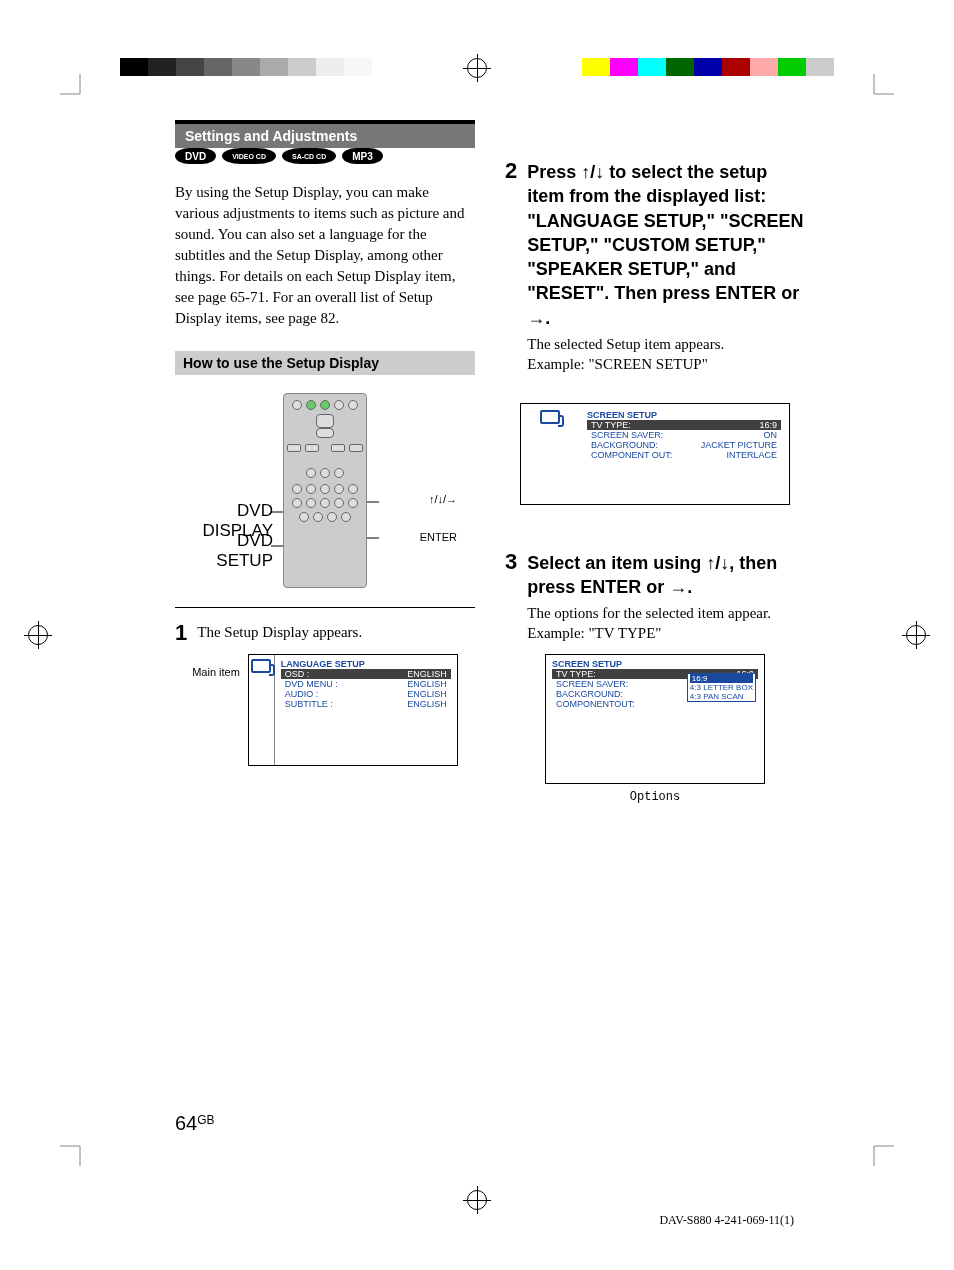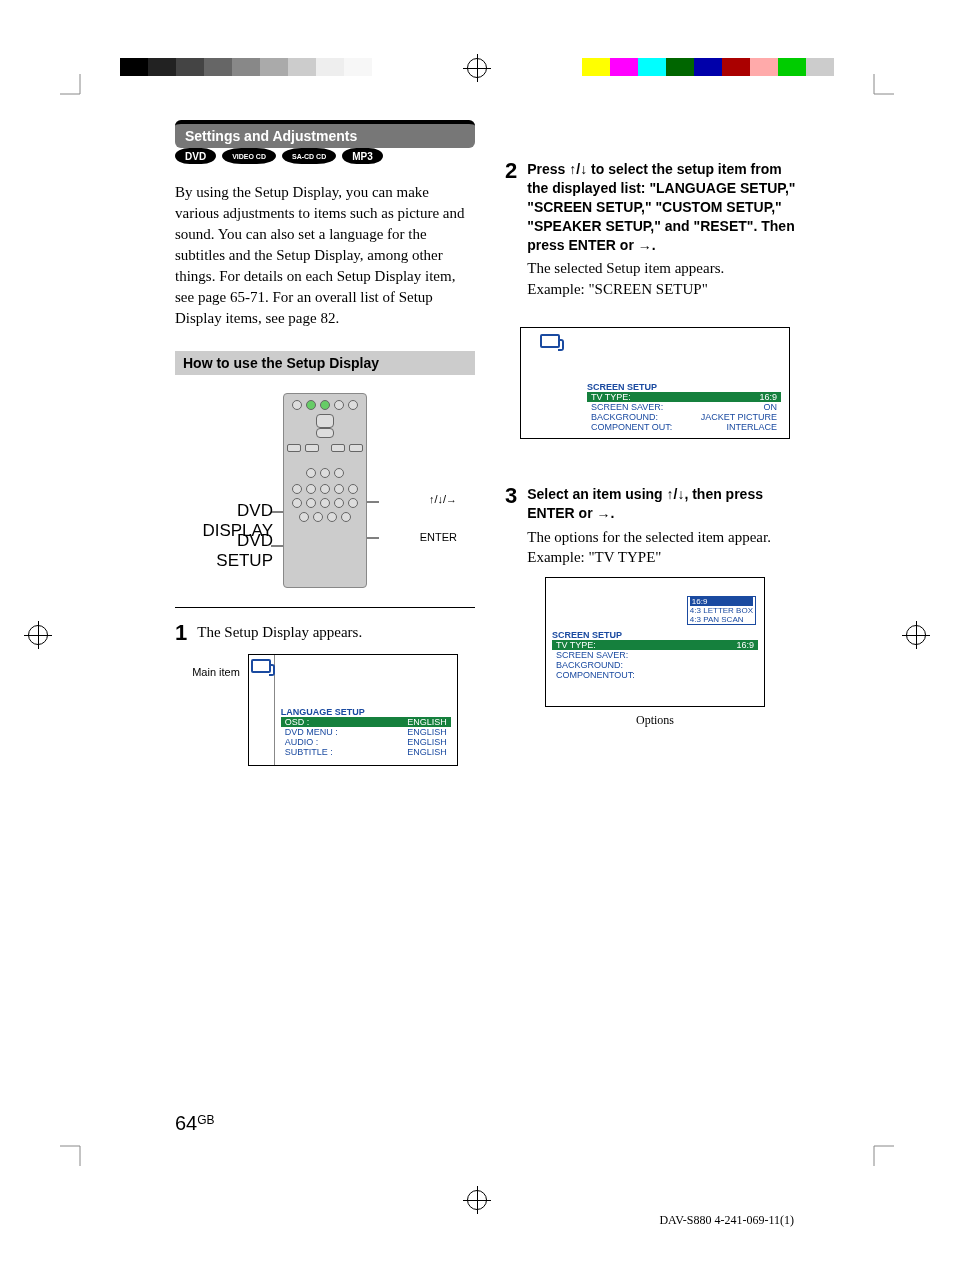--- a/index.html
+++ b/index.html
@@ -17,55 +17,55 @@
   .reg-left { position: absolute; top: 50%; left: 28px; transform: translateY(-50%); }
   .reg-right { position: absolute; top: 50%; right: 28px; transform: translateY(-50%); }
   .reg-mark { width: 20px; height: 20px; border: 1px solid #000; border-radius: 50%; position: relative; }
   .reg-mark::before { content:""; position:absolute; left:50%; top:-5px; bottom:-5px; width:1px; background:#000; }
   .reg-mark::after  { content:""; position:absolute; top:50%; left:-5px; right:-5px; height:1px; background:#000; }
 
   .content { position: absolute; top: 120px; left: 175px; width: 630px; }
   .cols { display: flex; gap: 30px; }
   .col { width: 300px; }
 
-  .section-tag { background: #777; color: #fff; font-family: Arial, sans-serif; font-weight: bold; font-size: 14px; padding: 4px 10px; border-top: 4px solid #000; display: inline-block; width: 100%; border-radius: 6px; }
+  .section-tag { background: #777; color: #fff; font-family: Arial, sans-serif; font-weight: bold; font-size: 14px; padding: 4px 10px; border-top: 4px solid #000; display: inline-block; width: 100%; }
   .main-title { font-family: Arial, sans-serif; font-weight: 900; font-size: 29px; margin: 8px 0 10px; letter-spacing: -0.5px; }
   .badges { display: flex; gap: 6px; margin-bottom: 18px; }
   .badge { background: #000; color: #fff; border-radius: 50% / 70%; padding: 2px 10px; font-size: 10px; font-family: Arial, sans-serif; font-weight: bold; height:16px; display:flex; align-items:center;}
   .badge.small { font-size: 7px; line-height: 7px; text-align:center; }
   .intro { font-size: 15px; line-height: 1.4; margin-bottom: 22px; }
   .sub-head { background: #ccc; font-family: Arial, sans-serif; font-weight: bold; font-size: 14px; padding: 4px 8px; margin-bottom: 18px; }
   .col hr { border:none; border-top:1px solid #000; margin: 14px 0; }
 
   .remote-wrap { display:flex; justify-content:center; position:relative; height:200px; margin-bottom:4px;}
   .remote { width: 84px; height: 195px; background:#ccc; border:1px solid #888; border-radius:4px; position:relative; }
   .remote .row { display:flex; justify-content:center; gap:4px; }
   .rbtn { width:10px; height:10px; border:1px solid #666; border-radius:50%; background:#ddd; }
   .rbtn.sq { border-radius:2px; width:14px; height:8px;}
   .remote-label-l { position:absolute; font-size:17px; font-family: Arial, sans-serif; text-align:right;}
   .remote-label-r { position:absolute; font-size:11px; font-family: Arial, sans-serif; }
 
   .step { display:flex; gap:10px; margin-bottom:8px; }
   .step-num { font-family: Arial, sans-serif; font-weight:bold; font-size:22px; line-height:1; }
   .step-body { flex:1; }
-  .step-head { font-family: Arial, sans-serif; font-weight:bold; font-size:14px; line-height:1.35; margin-bottom:4px;}
+  .step-head { font-family: Arial, sans-serif; font-weight:bold; font-size:18px; line-height:1.35; margin-bottom:4px;}
   .step-text { font-size:15px; line-height:1.35; }
 
   .osd-wrap { display:flex; align-items:flex-start; gap:8px; margin:10px 0 6px; justify-content:center;}
   .osd-side-label { font-size:11px; font-family:Arial,sans-serif; text-align:center; line-height:1.2; padding-top:12px;}
   .osd { border:1px solid #000; width: 210px; background:#fff; font-family: Arial, sans-serif; font-size:9px; }
   .osd.big { width: 270px; display:flex;}
   .osd-left { width:58px; border-right:0; display:flex; align-items:flex-start; justify-content:center; padding-top:6px;}
   .osd-body { flex:1; padding:6px 8px; min-height:100px;}
-  .osd-title { color:#1a4aa0; font-weight:bold; font-size:9px;margin-top:48px;}
+  .osd-title { color:#1a4aa0; font-weight:bold; font-size:9px;}
   .osd-line { display:flex; justify-content:space-between; color:#1a4aa0; padding:0 4px; }
-  .osd-line.hi { background:#15803d; color:#fff; }
+  .osd-line.hi { background:#404040; color:#fff; }
   .osd-opt-box { position:absolute; right:8px; top:18px; border:1px solid #1a4aa0; background:#fff; padding:0 2px; font-size:8px; color:#1a4aa0;}
   .osd-opt-box .hi { background:#1a4aa0; color:#fff; padding:0 2px;}
-  .options-label { text-align:center; font-size:12px; font-family:Liberation Serif, serif; margin-top:6px; }
+  .options-label { text-align:center; font-size:12px; font-family:Liberation Mono, monospace; margin-top:6px; }
   
   .tv-icon { width:20px; height:14px; border:2px solid #1a4aa0; border-radius:2px; position:relative; display:inline-block;}
   .tv-icon::after{ content:""; position:absolute; right:-6px; top:3px; width:4px; height:8px; border:2px solid #1a4aa0; border-left:none; border-radius:0 3px 3px 0;}
 
   .page-num { position:absolute; bottom:135px; left:175px; font-family: Arial, sans-serif; }
   .page-num .big { font-weight:normal; font-size:20px; }
   .page-num .sup { font-size:12px; vertical-align: super;}
   .footer { position:absolute; bottom:42px; right: 160px; font-size:12px; font-family: "Times New Roman", serif; margin-top: 20px;}
 </style>
 </head>

